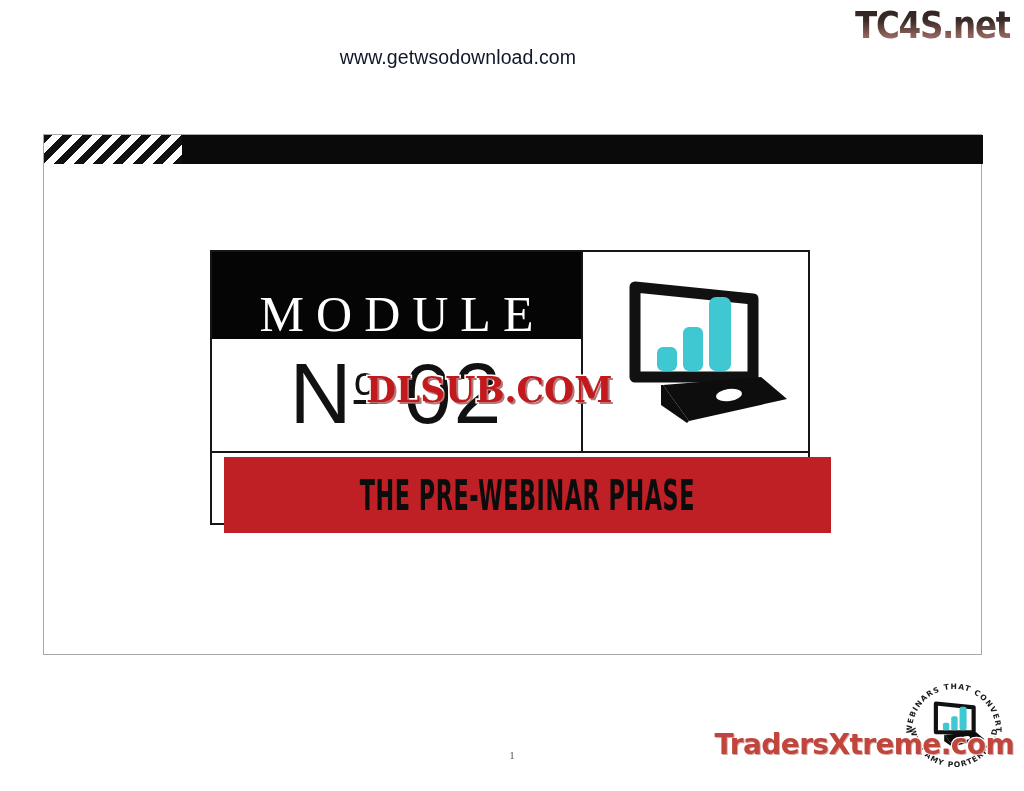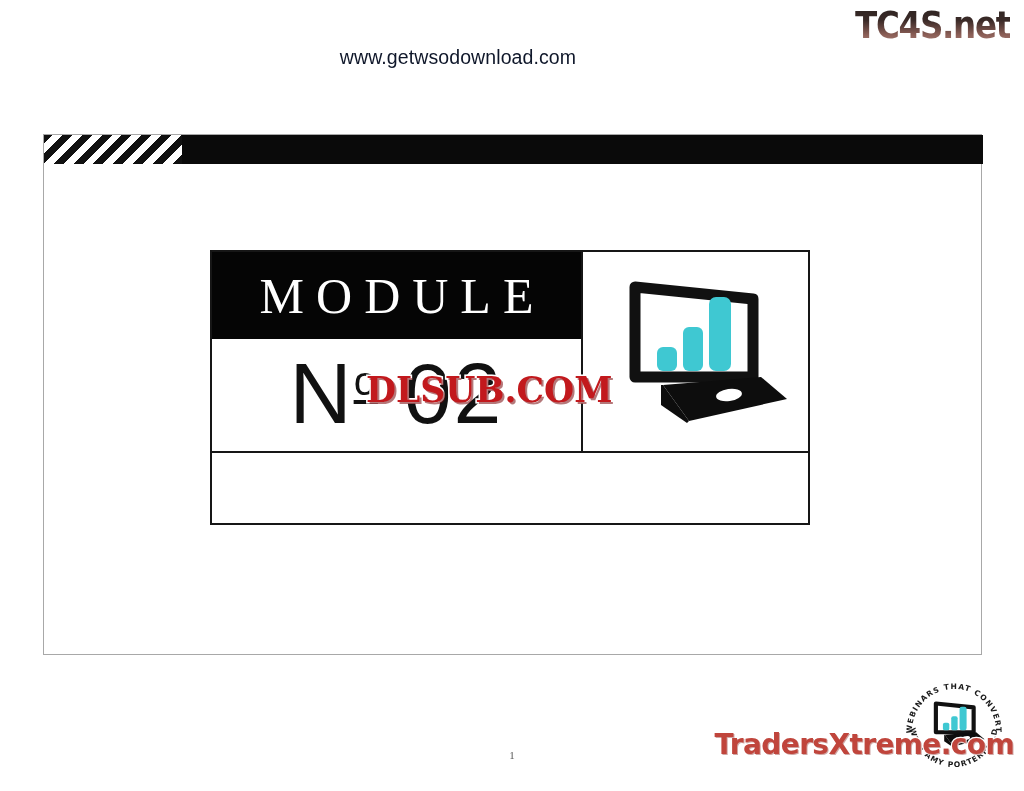--- a/index.html
+++ b/index.html
@@ -97,21 +97,21 @@
     height: 100%;
     box-sizing: border-box;
     border-right: 2px solid #161616;
     display: flex;
     flex-direction: column;
   }
   .module-title-bar {
     height: 87px;
     background: #050505;
     display: flex;
-    align-items: center;
+    align-items: flex-end;
     justify-content: center;
   }
   .module-title-bar span {
     color: #ffffff;
     font-family: "Liberation Serif", serif;
     font-size: 50px;
     letter-spacing: 12px;
     padding-left: 12px;
     line-height: 1;
   }
@@ -273,20 +273,23 @@
 
         <path d="M62 112 L160 104 L186 126 L88 148 Z" fill="#0d0d0d"></path>
         <path d="M60 112 L60 132 L86 150 L88 148 L62 112 Z" fill="#0d0d0d"></path>
         <ellipse cx="128" cy="122" rx="13" ry="6" fill="#ffffff" transform="rotate(-8 128 122)"></ellipse>
       </svg>
     </div>
   </div>
 
   <div id="banner-outline"></div>
 
+  <div id="banner-red">
+    <span>THE PRE-WEBINAR PHASE</span>
+  </div>
 
   <svg id="badge" viewBox="0 0 112 112">
     <defs>
       <path id="arcTop" d="M 14,62 A 42,42 0 0 1 98,62" fill="none"></path>
       <path id="arcBot" d="M 12,54 A 44,44 0 0 0 100,54" fill="none"></path>
     </defs>
     <text font-family="DejaVu Sans, sans-serif" font-size="7.6" font-weight="bold" letter-spacing="1.1" fill="#1a1a1a">
       <textPath href="#arcTop" startOffset="50%" text-anchor="middle">WEBINARS THAT CONVERT</textPath>
     </text>
     <text font-family="DejaVu Sans, sans-serif" font-size="7.6" font-weight="bold" letter-spacing="1.1" fill="#1a1a1a">

